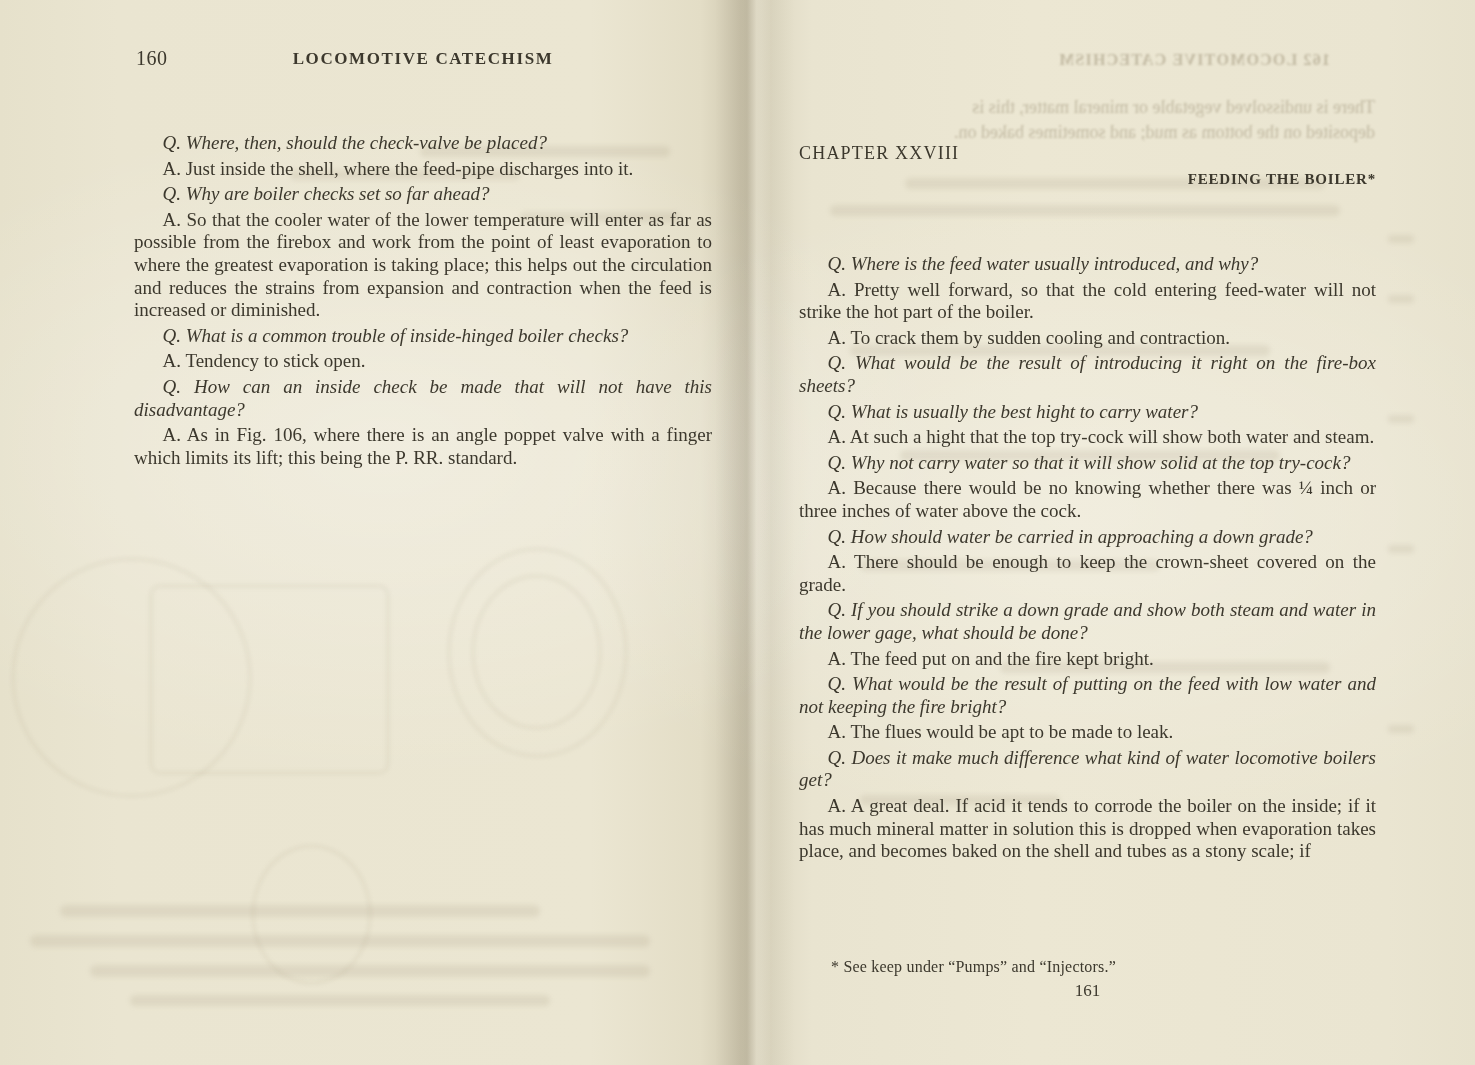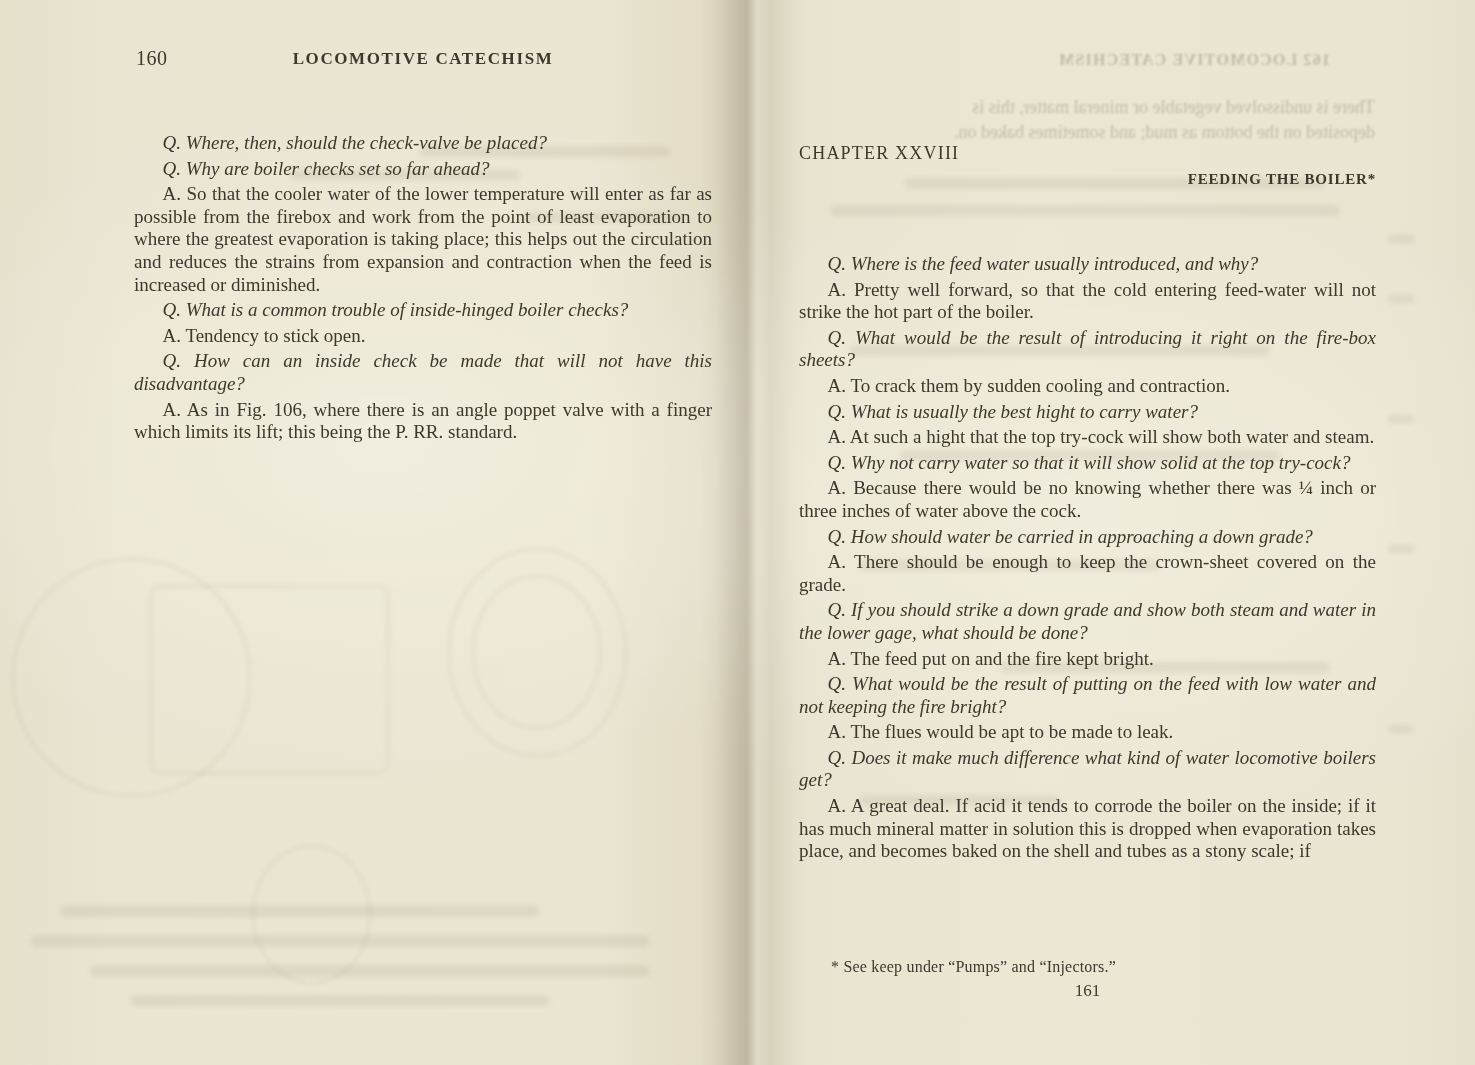--- a/index.html
+++ b/index.html
@@ -138,37 +138,38 @@
   <div class="smudge" style="left:1388px; top:545px; width:26px; height:8px;"></div>
   <div class="smudge" style="left:1388px; top:725px; width:26px; height:8px;"></div>
 
   <div class="page-col left-col">
     <div class="running-head">
       <span class="folio-top">160</span>
       <span class="running-title">LOCOMOTIVE CATECHISM</span>
     </div>
     <div class="body-text left-body">
         <p class="para question">Q. Where, then, should the check-valve be placed?</p>
+        <p class="para answer">A. Just inside the shell, where the feed-pipe discharges into it.</p>
         <p class="para question">Q. Why are boiler checks set so far ahead?</p>
         <p class="para answer">A. So that the cooler water of the lower temperature will enter as far as possible from the firebox and work from the point of least evaporation to where the greatest evaporation is taking place; this helps out the circulation and reduces the strains from expansion and contraction when the feed is increased or diminished.</p>
         <p class="para question">Q. What is a common trouble of inside-hinged boiler checks?</p>
         <p class="para answer">A. Tendency to stick open.</p>
         <p class="para question">Q. How can an inside check be made that will not have this disadvantage?</p>
         <p class="para answer">A. As in Fig. 106, where there is an angle poppet valve with a finger which limits its lift; this being the P. RR. standard.</p>
       </div>
   </div>
 
   <div class="page-col right-col">
     <div class="chapter-heading">CHAPTER XXVIII</div>
     <div class="chapter-subheading">FEEDING THE BOILER*</div>
     <div class="body-text right-body">
         <p class="para question">Q. Where is the feed water usually introduced, and why?</p>
         <p class="para answer">A. Pretty well forward, so that the cold entering feed-water will not strike the hot part of the boiler.</p>
+        <p class="para answer">A. To crack them by sudden cooling and contraction.</p>
         <p class="para question">Q. What would be the result of introducing it right on the fire-box sheets?</p>
-        <p class="para answer">A. To crack them by sudden cooling and contraction.</p>
         <p class="para question">Q. What is usually the best hight to carry water?</p>
         <p class="para answer">A. At such a hight that the top try-cock will show both water and steam.</p>
         <p class="para question">Q. Why not carry water so that it will show solid at the top try-cock?</p>
         <p class="para answer">A. Because there would be no knowing whether there was ¼ inch or three inches of water above the cock.</p>
         <p class="para question">Q. How should water be carried in approaching a down grade?</p>
         <p class="para answer">A. There should be enough to keep the crown-sheet covered on the grade.</p>
         <p class="para question">Q. If you should strike a down grade and show both steam and water in the lower gage, what should be done?</p>
         <p class="para answer">A. The feed put on and the fire kept bright.</p>
         <p class="para question">Q. What would be the result of putting on the feed with low water and not keeping the fire bright?</p>
         <p class="para answer">A. The flues would be apt to be made to leak.</p>

